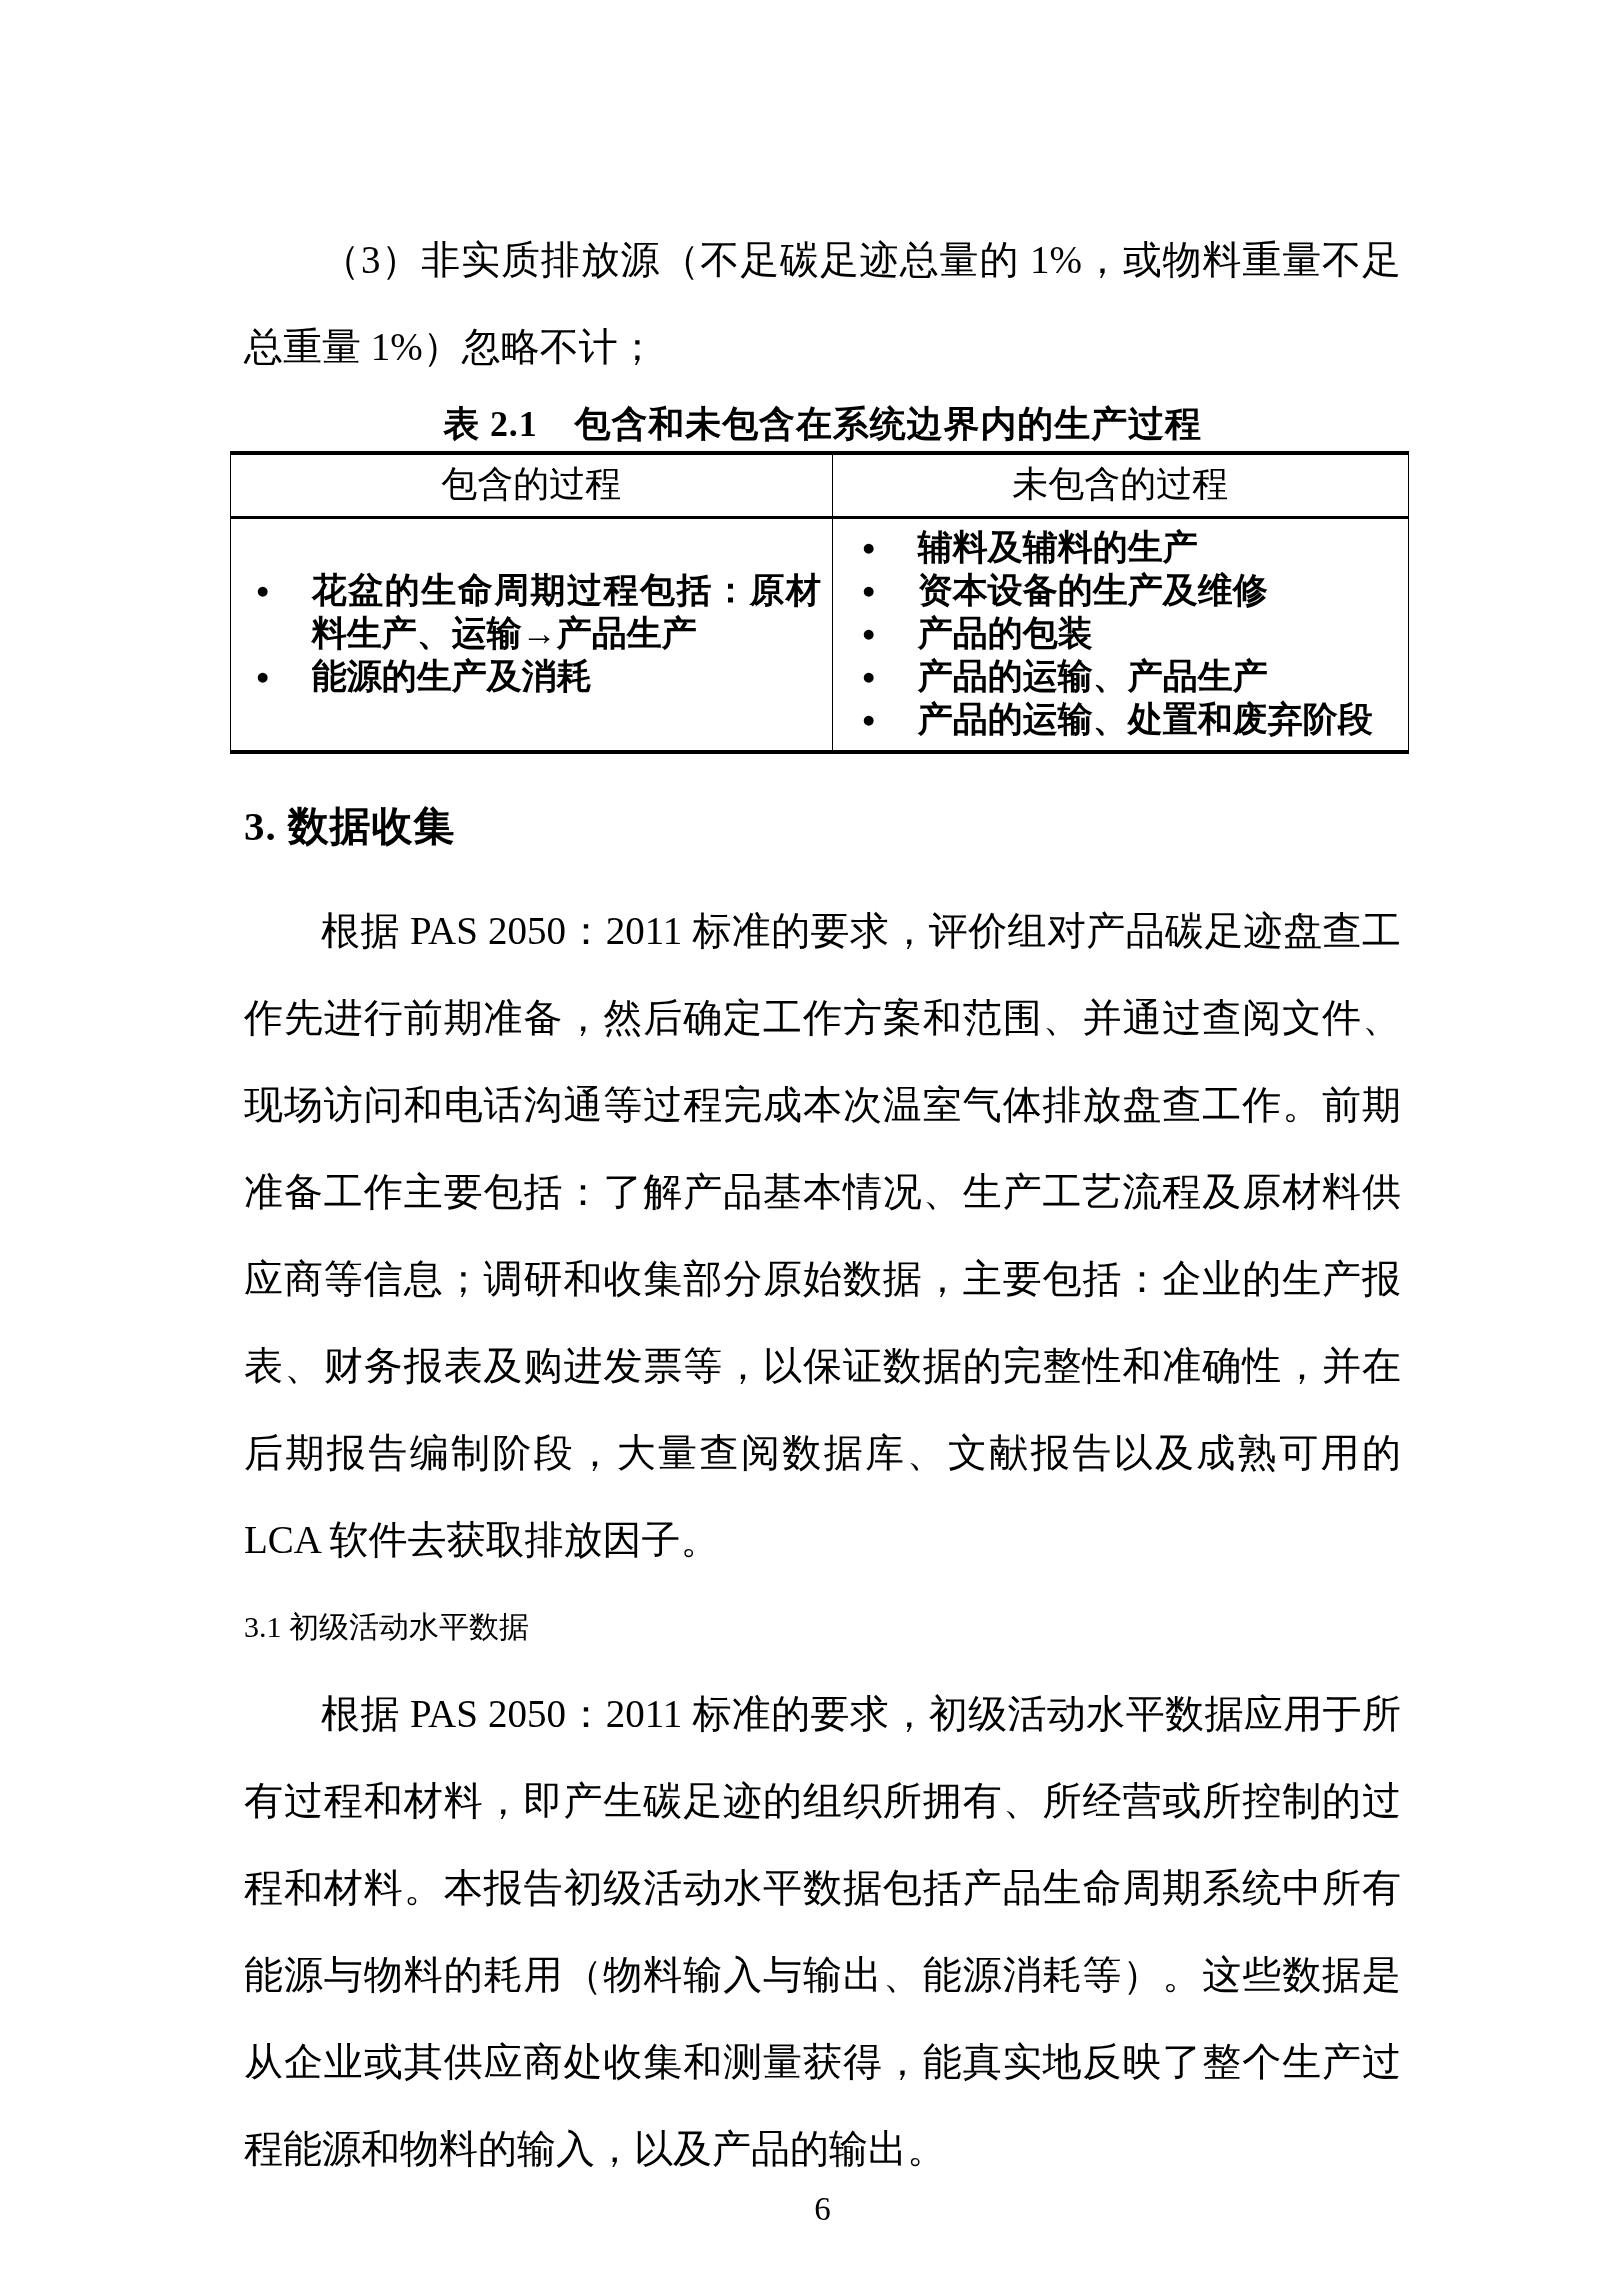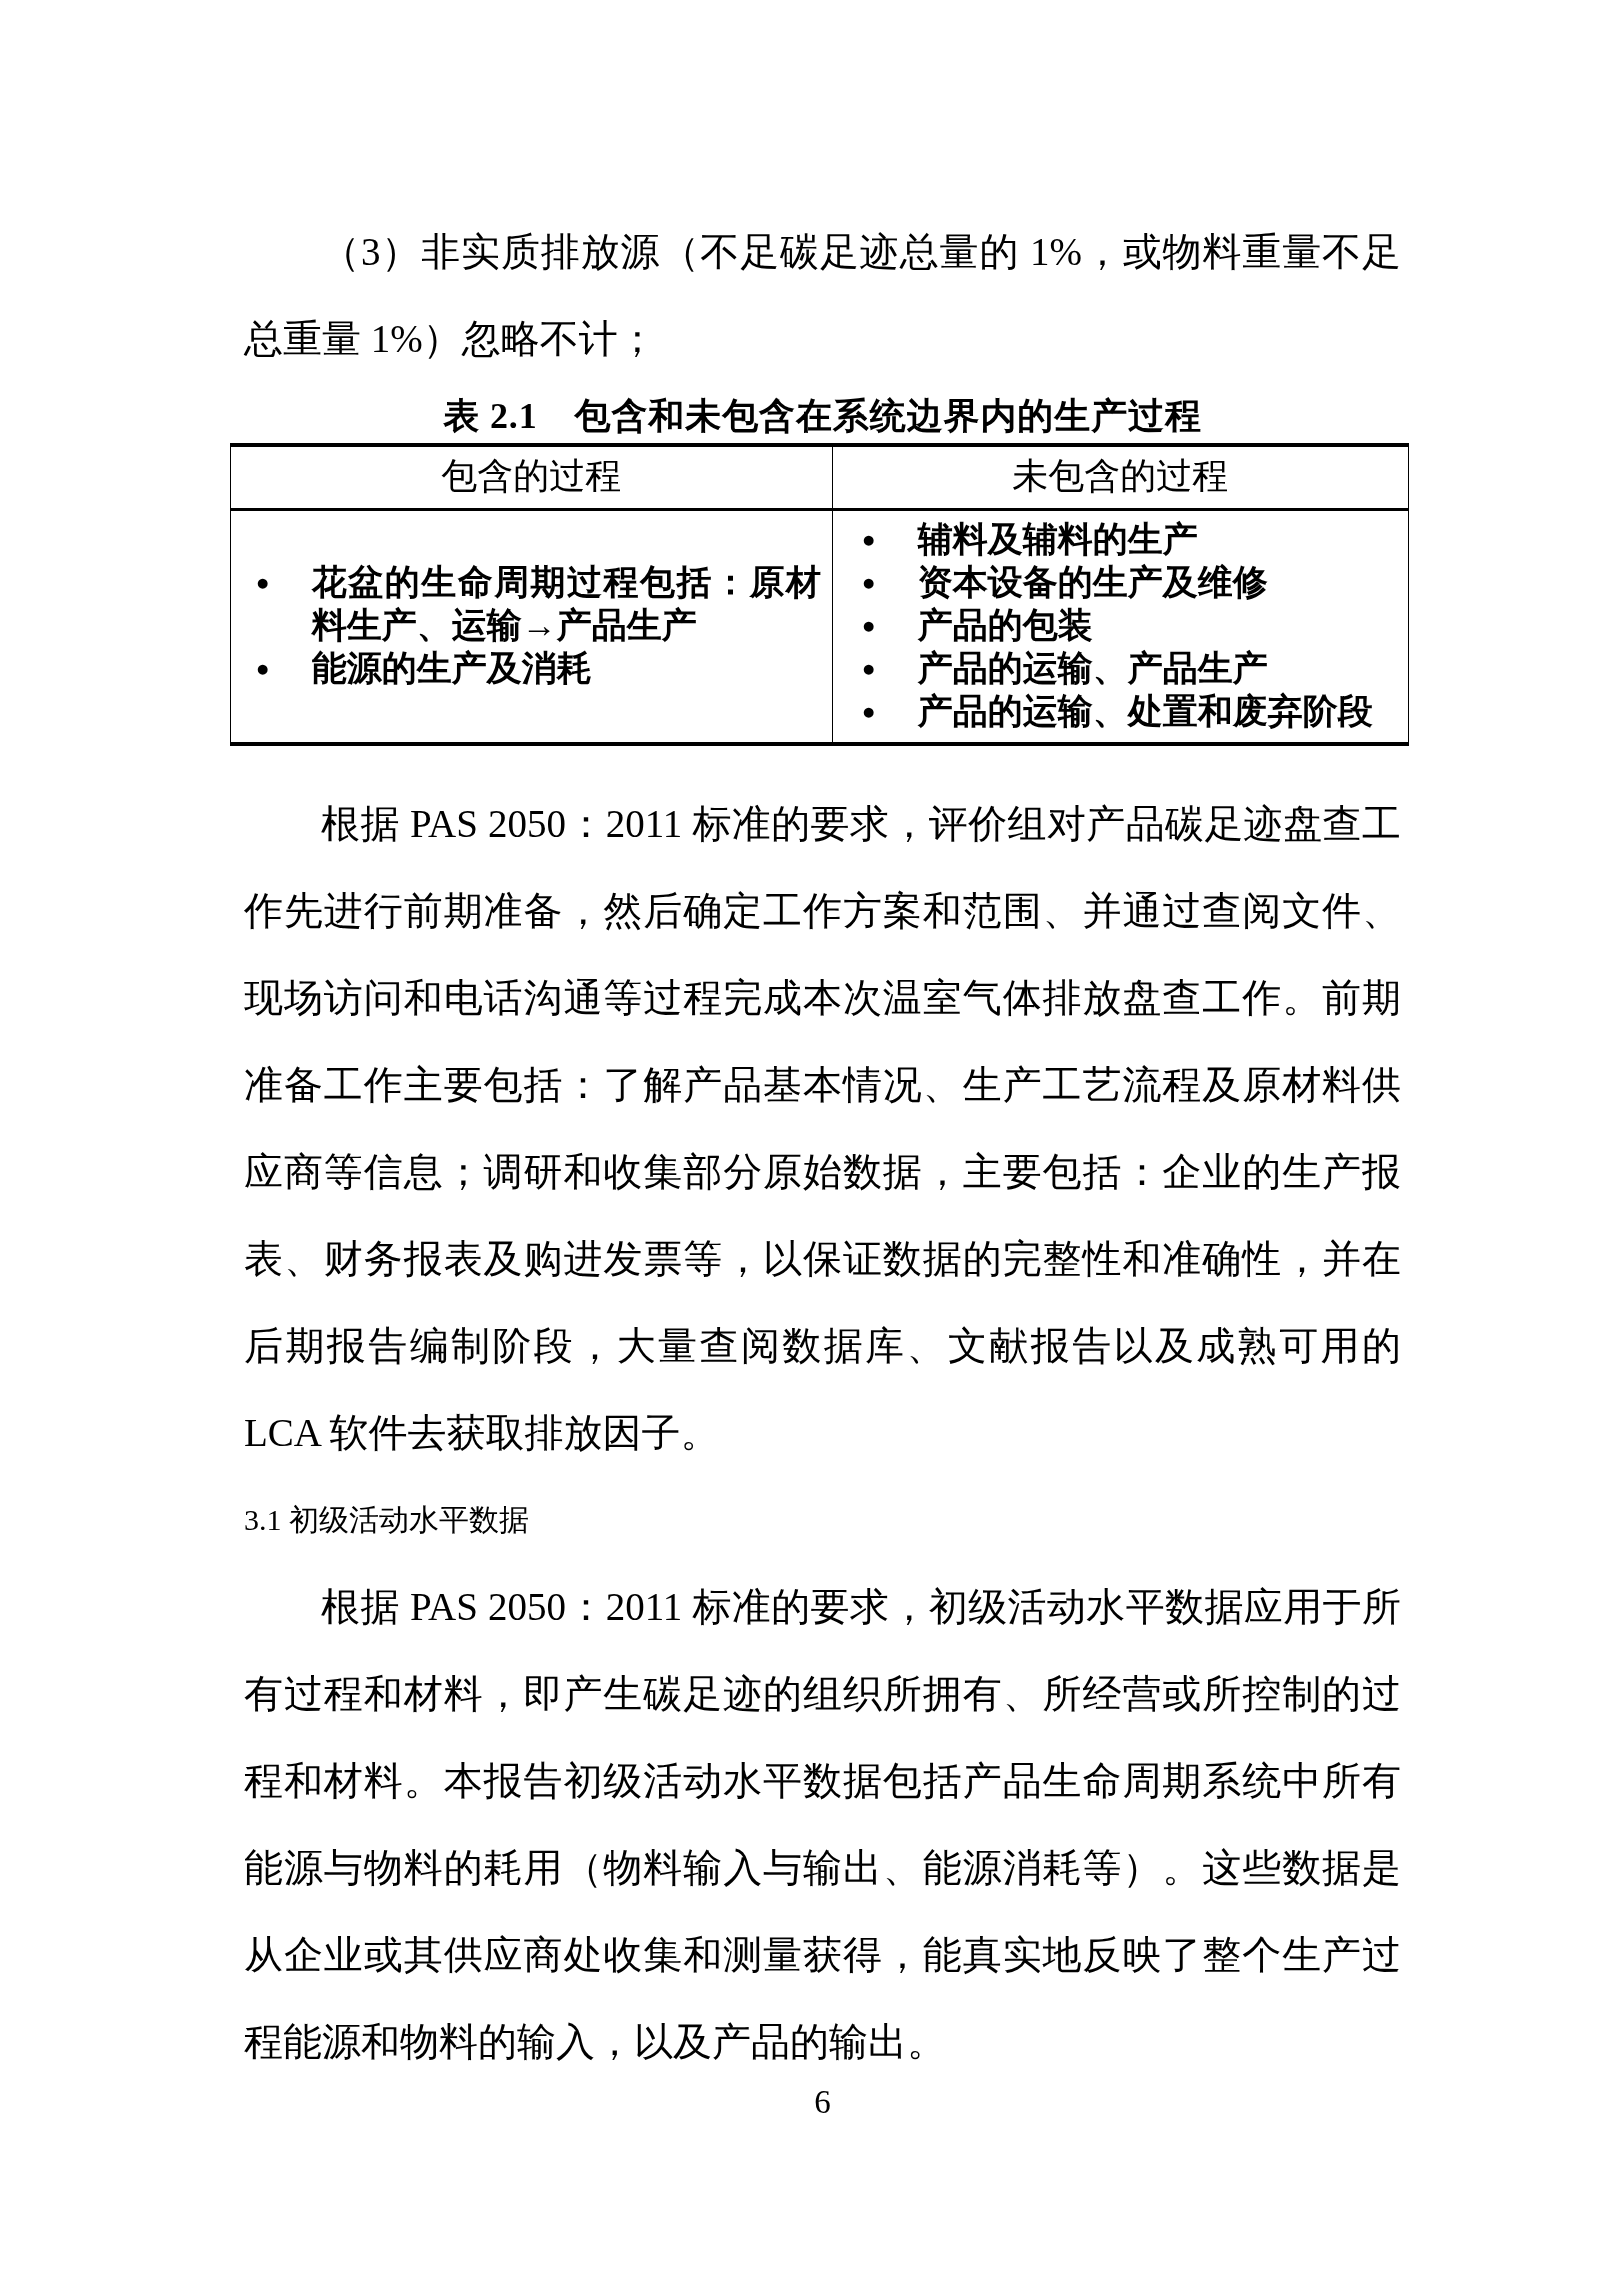--- a/index.html
+++ b/index.html
@@ -10,21 +10,21 @@
     font-family: "Liberation Serif", "DejaVu Serif", serif;
     color: #000000;
     overflow: hidden;
   }
   .page {
     position: absolute; inset: 0;
     background: #ffffff;
   }
   .content {
     position: absolute;
-    left: 244px; top: 208px;
+    left: 244px; top: 216px;
     width: 1157px;
   }
   .para {
     font-size: 39px;
     line-height: 87px;
     text-align: justify;
     text-indent: 77px;
     color: #000;
   }
   .table-caption {
@@ -147,20 +147,21 @@
             </div>
             <div class="bullet-item">
               <span class="dot">●</span>
               <span class="bullet-text">产品的运输、处置和废弃阶段</span>
             </div>
           </td>
         </tr>
       </tbody>
     </table>
 
+    <h2 class="section-heading">3. 数据收集</h2>
 
     <p class="para section-paragraph">根据 PAS 2050：2011 标准的要求，评价组对产品碳足迹盘查工作先进行前期准备，然后确定工作方案和范围、并通过查阅文件、现场访问和电话沟通等过程完成本次温室气体排放盘查工作。前期准备工作主要包括：了解产品基本情况、生产工艺流程及原材料供应商等信息；调研和收集部分原始数据，主要包括：企业的生产报表、财务报表及购进发票等，以保证数据的完整性和准确性，并在后期报告编制阶段，大量查阅数据库、文献报告以及成熟可用的 LCA 软件去获取排放因子。</p>
 
     <div class="subsection-heading">3.1 初级活动水平数据</div>
 
     <p class="para">根据 PAS 2050：2011 标准的要求，初级活动水平数据应用于所有过程和材料，即产生碳足迹的组织所拥有、所经营或所控制的过程和材料。本报告初级活动水平数据包括产品生命周期系统中所有能源与物料的耗用（物料输入与输出、能源消耗等）。这些数据是从企业或其供应商处收集和测量获得，能真实地反映了整个生产过程能源和物料的输入，以及产品的输出。</p>
 
     <div class="page-number">6</div>
 
   </div>

